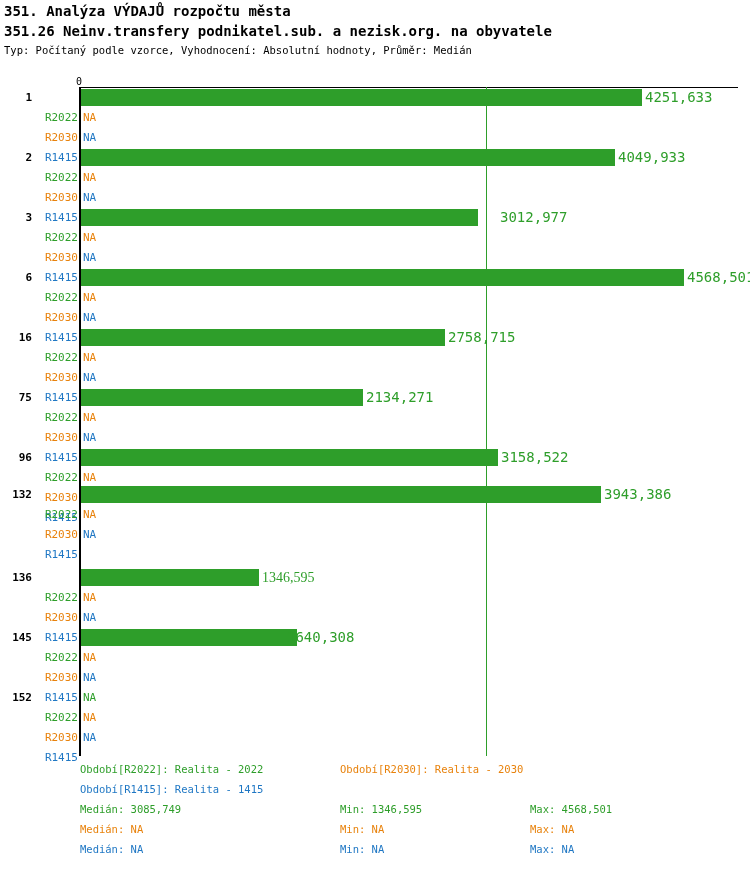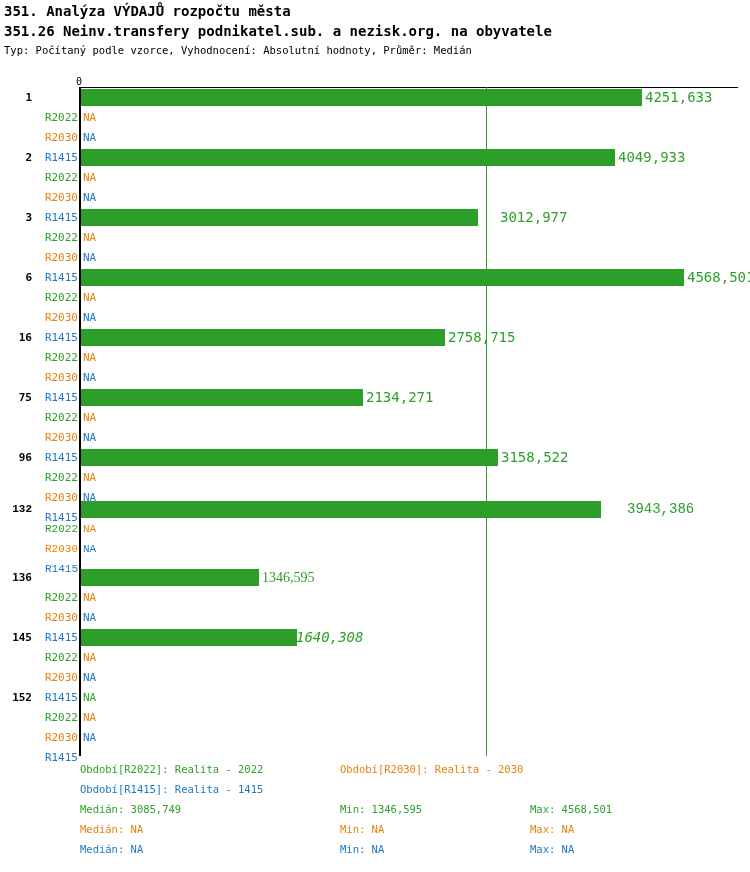--- a/index.html
+++ b/index.html
@@ -273,26 +273,26 @@
         </div>
         <div class="row" style="top: 20px;">
           <div class="series-label c-r2030">R2030</div>
           <div class="na-value c-r2030">NA</div>
         </div>
         <div class="row" style="top: 40px;">
           <div class="series-label c-r1415">R1415</div>
           <div class="na-value c-r1415">NA</div>
         </div>
       </div>
-      <div class="group" style="top: 424px; font-family: Liberation Mono, monospace;">
+      <div class="group" style="top: 409px;">
         <div class="row" style="top: 0px;">
           <div class="row-index">132</div>
           <div class="series-label c-r2022">R2022</div>
           <div class="bar bg-r2022" style="width: 520px;"></div>
-          <div class="bar-value c-r2022" style="left: 604px; margin-left: 23px;">3943,386</div>
+          <div class="bar-value c-r2022" style="left: 604px;">3943,386</div>
         </div>
         <div class="row" style="top: 20px;">
           <div class="series-label c-r2030">R2030</div>
           <div class="na-value c-r2030">NA</div>
         </div>
         <div class="row" style="top: 40px;">
           <div class="series-label c-r1415">R1415</div>
           <div class="na-value c-r1415">NA</div>
         </div>
       </div>
@@ -310,21 +310,21 @@
         <div class="row" style="top: 40px;">
           <div class="series-label c-r1415">R1415</div>
           <div class="na-value c-r1415">NA</div>
         </div>
       </div>
       <div class="group" style="top: 552px;">
         <div class="row" style="top: 0px;">
           <div class="row-index">145</div>
           <div class="series-label c-r2022">R2022</div>
           <div class="bar bg-r2022" style="width: 216px;"></div>
-          <div class="bar-value c-r2022" style="left: 296px; font-style: italic;">1640,308</div>
+          <div class="bar-value c-r2022" style="left: 287px;">1640,308</div>
         </div>
         <div class="row" style="top: 20px;">
           <div class="series-label c-r2030">R2030</div>
           <div class="na-value c-r2030">NA</div>
         </div>
         <div class="row" style="top: 40px;">
           <div class="series-label c-r1415">R1415</div>
           <div class="na-value c-r1415">NA</div>
         </div>
       </div>

